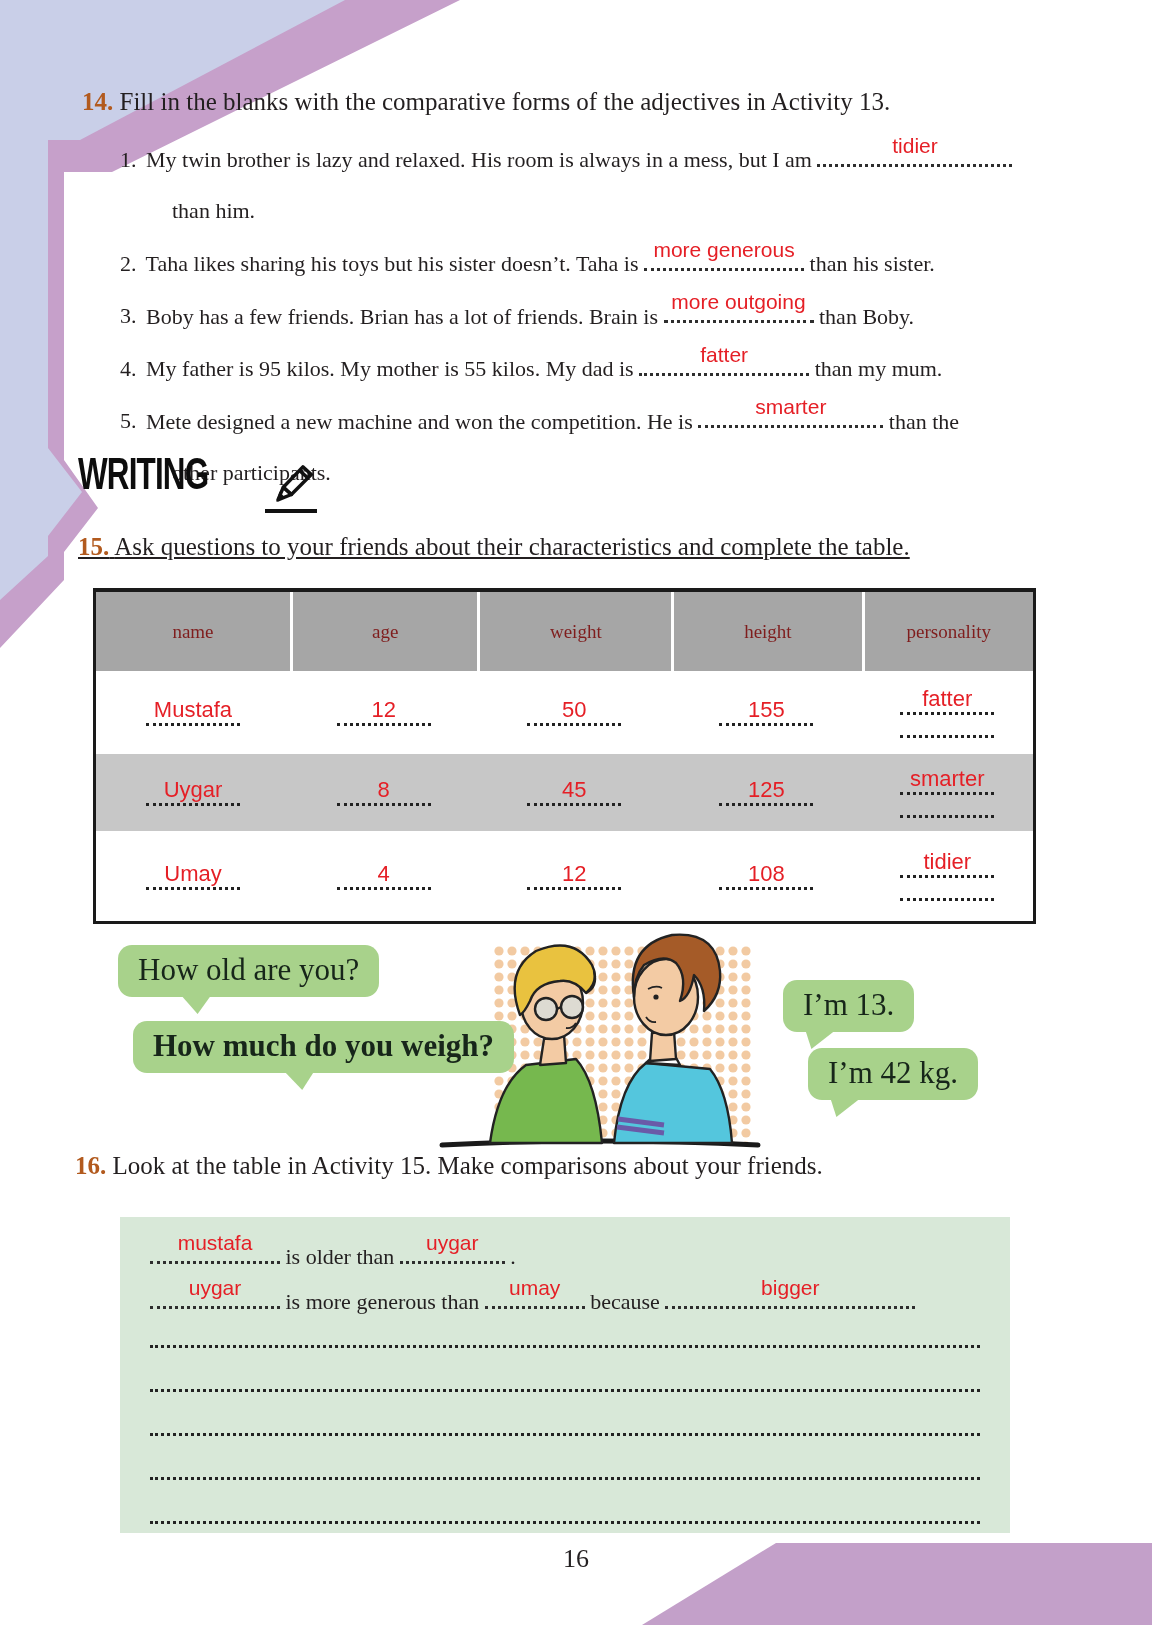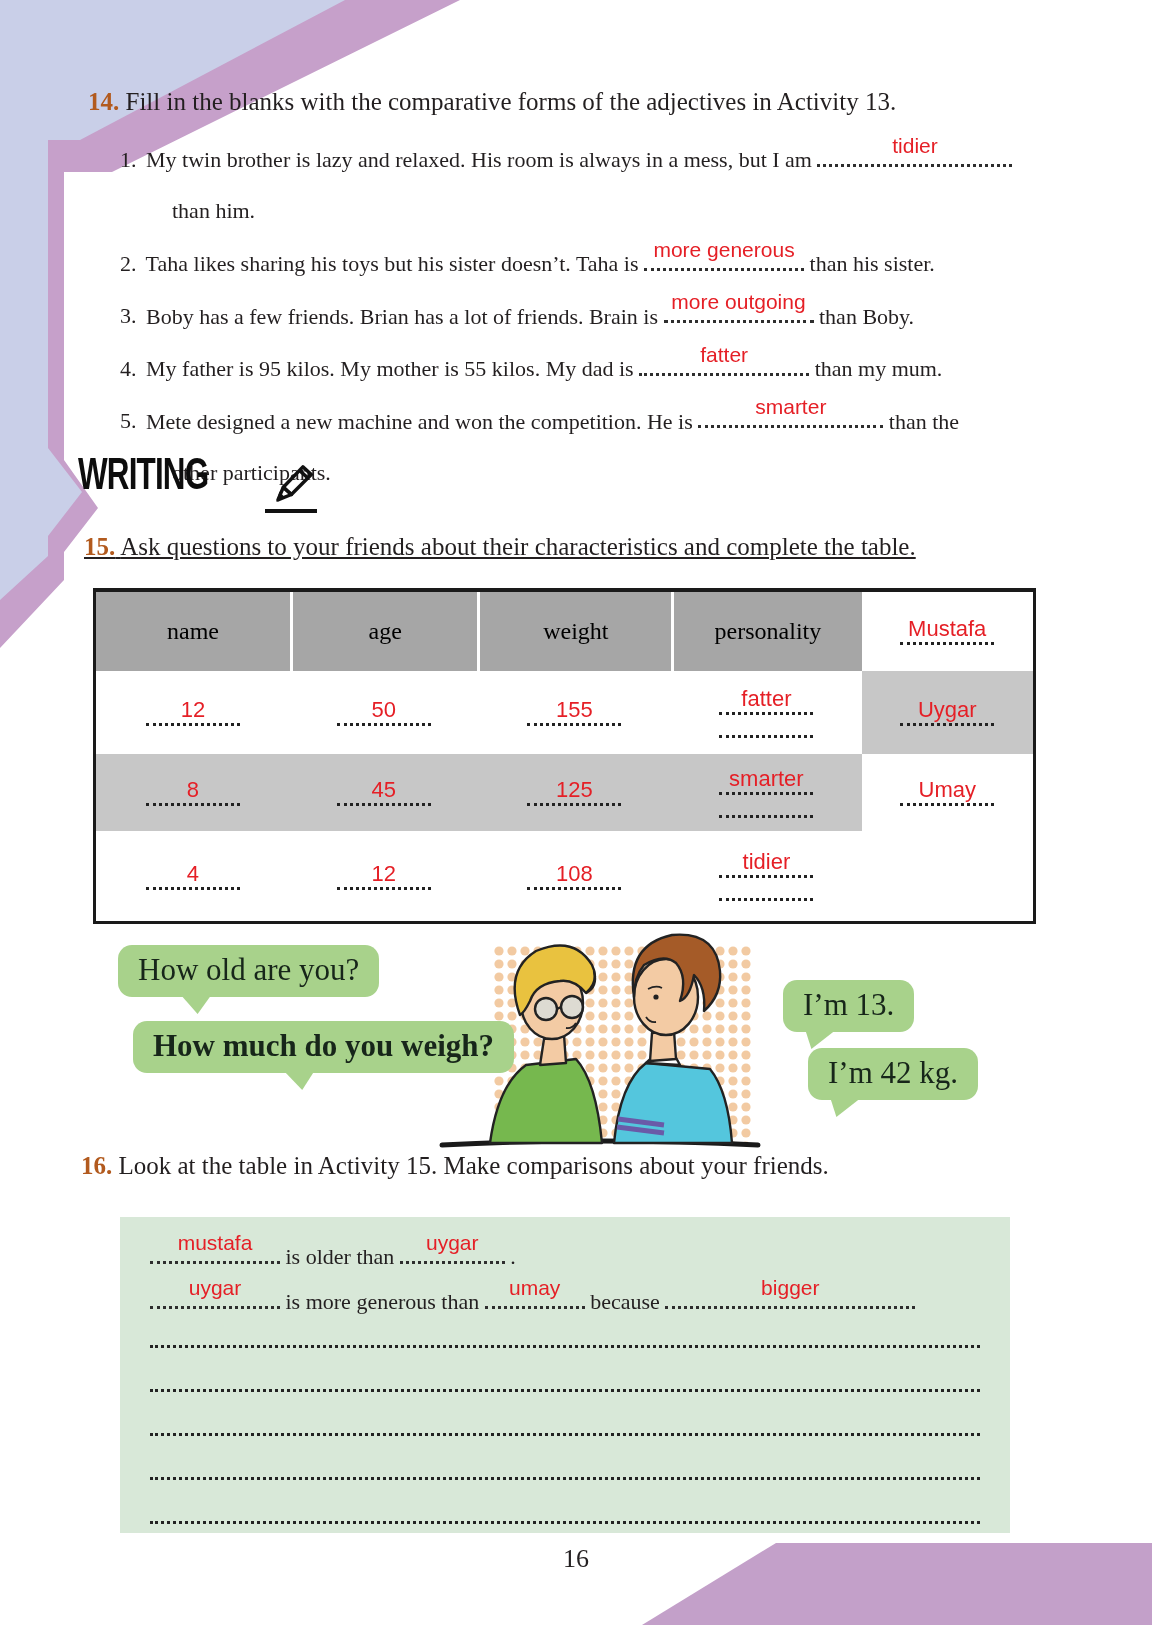--- a/index.html
+++ b/index.html
@@ -17,21 +17,21 @@
     left:0;top:0;width:400px;height:620px;background:#c9cfe8;
     clip-path:polygon(0 0,345px 0,80px 140px,48px 140px,48px 448px,82px 492px,48px 536px,48px 556px,0 600px);
   }
   #deco-mauve-br{
     right:0;bottom:0;width:552px;height:82px;background:#c3a0c9;
     clip-path:polygon(176px 0,552px 0,552px 82px,42px 82px);
   }
   
   .layer{position:absolute;z-index:2;}
   .atitle{font-size:25px;margin:0;}
-  .anum{color:#b25a1e;font-weight:bold;margin-left:6px;}
+  .anum{color:#b25a1e;font-weight:bold;}
   .item{font-size:22px;margin:0 0 22px 38px;line-height:1.35;}
   .item .inum{margin-right:4px;}
   .cont{margin-left:90px;}
   
   .blank{display:inline-block;position:relative;border-bottom:3px dotted #2e2e2e;height:0.9em;vertical-align:baseline;}
   .ans{
     position:absolute;bottom:8px;left:50%;transform:translateX(-50%);
     color:#e51f26;font-family:"Liberation Sans",sans-serif;font-size:21px;white-space:nowrap;line-height:1;
   }
   .w195{width:195px;} .w160{width:160px;text-align:right;} .w150{width:150px;}
@@ -45,21 +45,21 @@
   }
   .pencil-wrap{display:flex;flex-direction:column;align-items:center;}
   .pencil-underline{width:52px;border-bottom:4px solid #111;margin-top:1px;}
   
   #table15{
     left:93px;top:588px;width:937px;border:3px solid #1a1a1a;border-top-width:4px;
     display:grid;grid-template-columns:20.7% 20% 20.7% 20.3% 18.3%;
     grid-template-rows:79px 83px 77px 90px;background:#fff;
   }
   .th{background:#a6a6a6;display:flex;align-items:center;justify-content:center;
-      font-size:24px;color:#000000;}
+      font-size:19px;color:#7f1d1d;}
   .th + .th{border-left:3px solid #fff;}
   .tr2{background:#c7c7c7;}
   .td{display:flex;flex-direction:column;align-items:center;justify-content:center;}
   .td .rv{color:#e51f26;font-family:"Liberation Sans",sans-serif;font-size:22px;line-height:1;margin-bottom:2px;}
   .dots{width:94px;border-bottom:3px dotted #222;height:0;}
   .dots2{margin-top:20px;}
   
   .bubble{
     position:absolute;z-index:2;background:#a8d28b;border-radius:14px;
     padding:7px 20px 9px;font-size:31px;color:#17261a;white-space:nowrap;
@@ -142,20 +142,21 @@
 </div>
 
 <div class="layer" style="left:78px;top:533px;width:1000px;text-decoration:underline;">
   <p class="atitle"><span class="anum">15.</span> <span>Ask questions to your friends about their characteristics and complete the table.</span></p>
 </div>
 
 <div class="layer" id="table15">
   <div class="th">name</div>
   <div class="th">age</div>
   <div class="th">weight</div>
+  <div class="th">height</div>
   <div class="th">personality</div>
 
   <div class="td">
       <span class="rv">Mustafa</span>
       <span class="dots"></span>
     </div>
   <div class="td">
       <span class="rv">12</span>
       <span class="dots"></span>
     </div>

